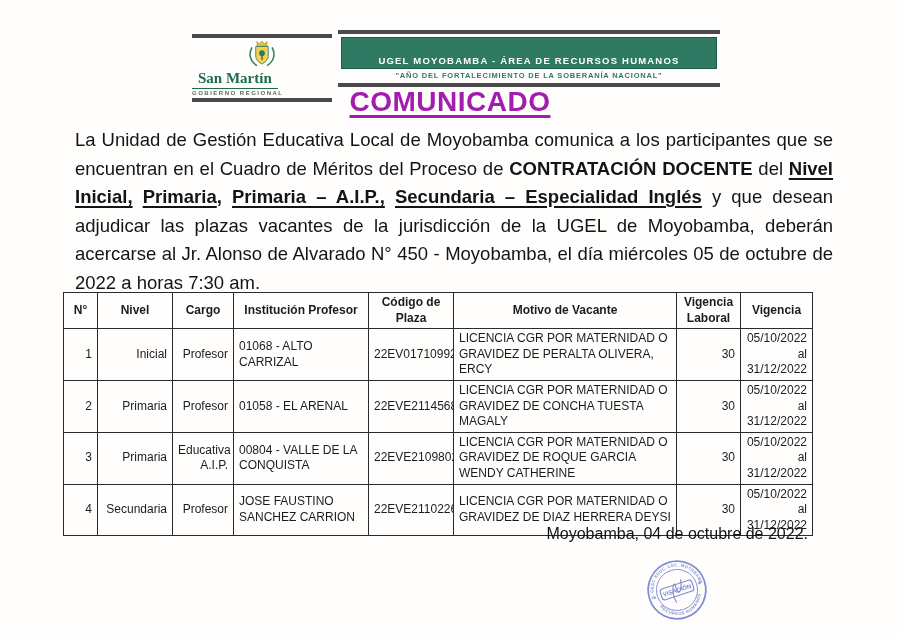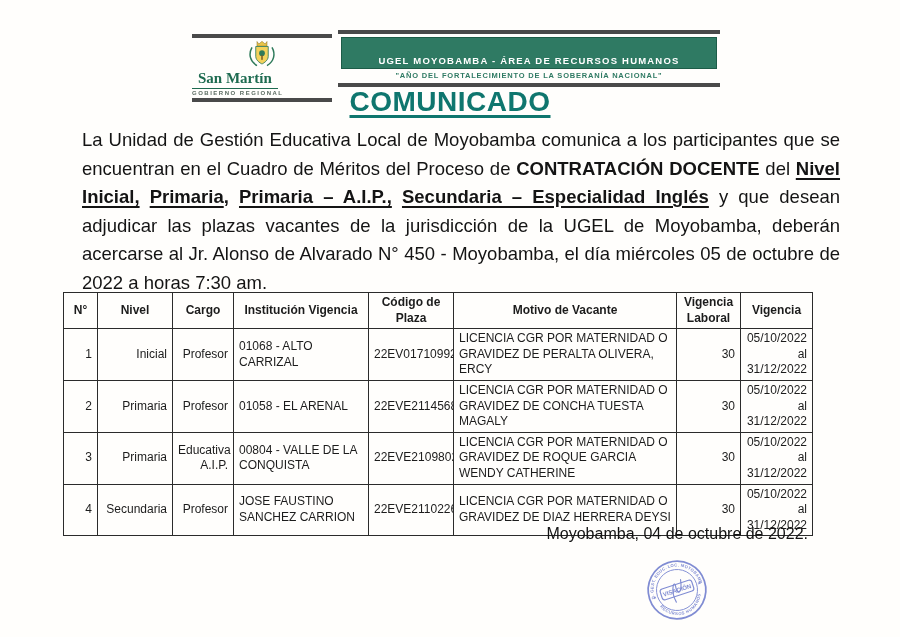--- a/index.html
+++ b/index.html
@@ -42,29 +42,29 @@
     padding:17px 0 2px;
   }
   .org-motto {
     font-size:7.5px; font-weight:bold; color:#2f7a63;
     letter-spacing:0.8px; padding-top:2px;
   }
 
   
   .doc-title {
     position:absolute; left:0; top:86px; width:100%;
-    text-align:center; font-size:28px; font-weight:bold; color:#0f766e;
+    text-align:center; font-size:28px; font-weight:bold; color:#a21caf;
     text-decoration:underline; text-decoration-thickness:2.5px; text-underline-offset:4px;
     letter-spacing:0.5px;
   }
 
   
   .body-paragraph {
     position:absolute; left:75px; top:126px; width:758px;
-    font-size:18.5px; line-height:28.5px; text-align:justify; color:#141414;margin-left:7px;
+    font-size:18.5px; line-height:28.5px; text-align:justify; color:#141414;
   }
   .seg-normal { font-weight:normal; }
   .seg-bold { font-weight:bold; }
   .seg-bold-underline {
     font-weight:bold; text-decoration:underline;
     text-decoration-thickness:1.5px; text-underline-offset:3px;
   }
 
   
   .vacancy-table {
@@ -126,21 +126,21 @@
         <col style="width:85px">
         <col style="width:223px">
       <col style="width:64px">
         <col style="width:72px">
     </colgroup>
     <thead>
       <tr>
           <th>N°</th>
           <th>Nivel</th>
           <th>Cargo</th>
-          <th>Institución Vigencia</th>
+          <th>Institución Profesor</th>
           <th>Código de Plaza</th>
           <th>Motivo de Vacante</th>
           <th>Vigencia Laboral</th>
           <th>Vigencia</th>
         </tr>
     </thead>
     <tbody>
         <tr>
           <td class="ac">1</td>
           <td class="ac">Inicial</td>

